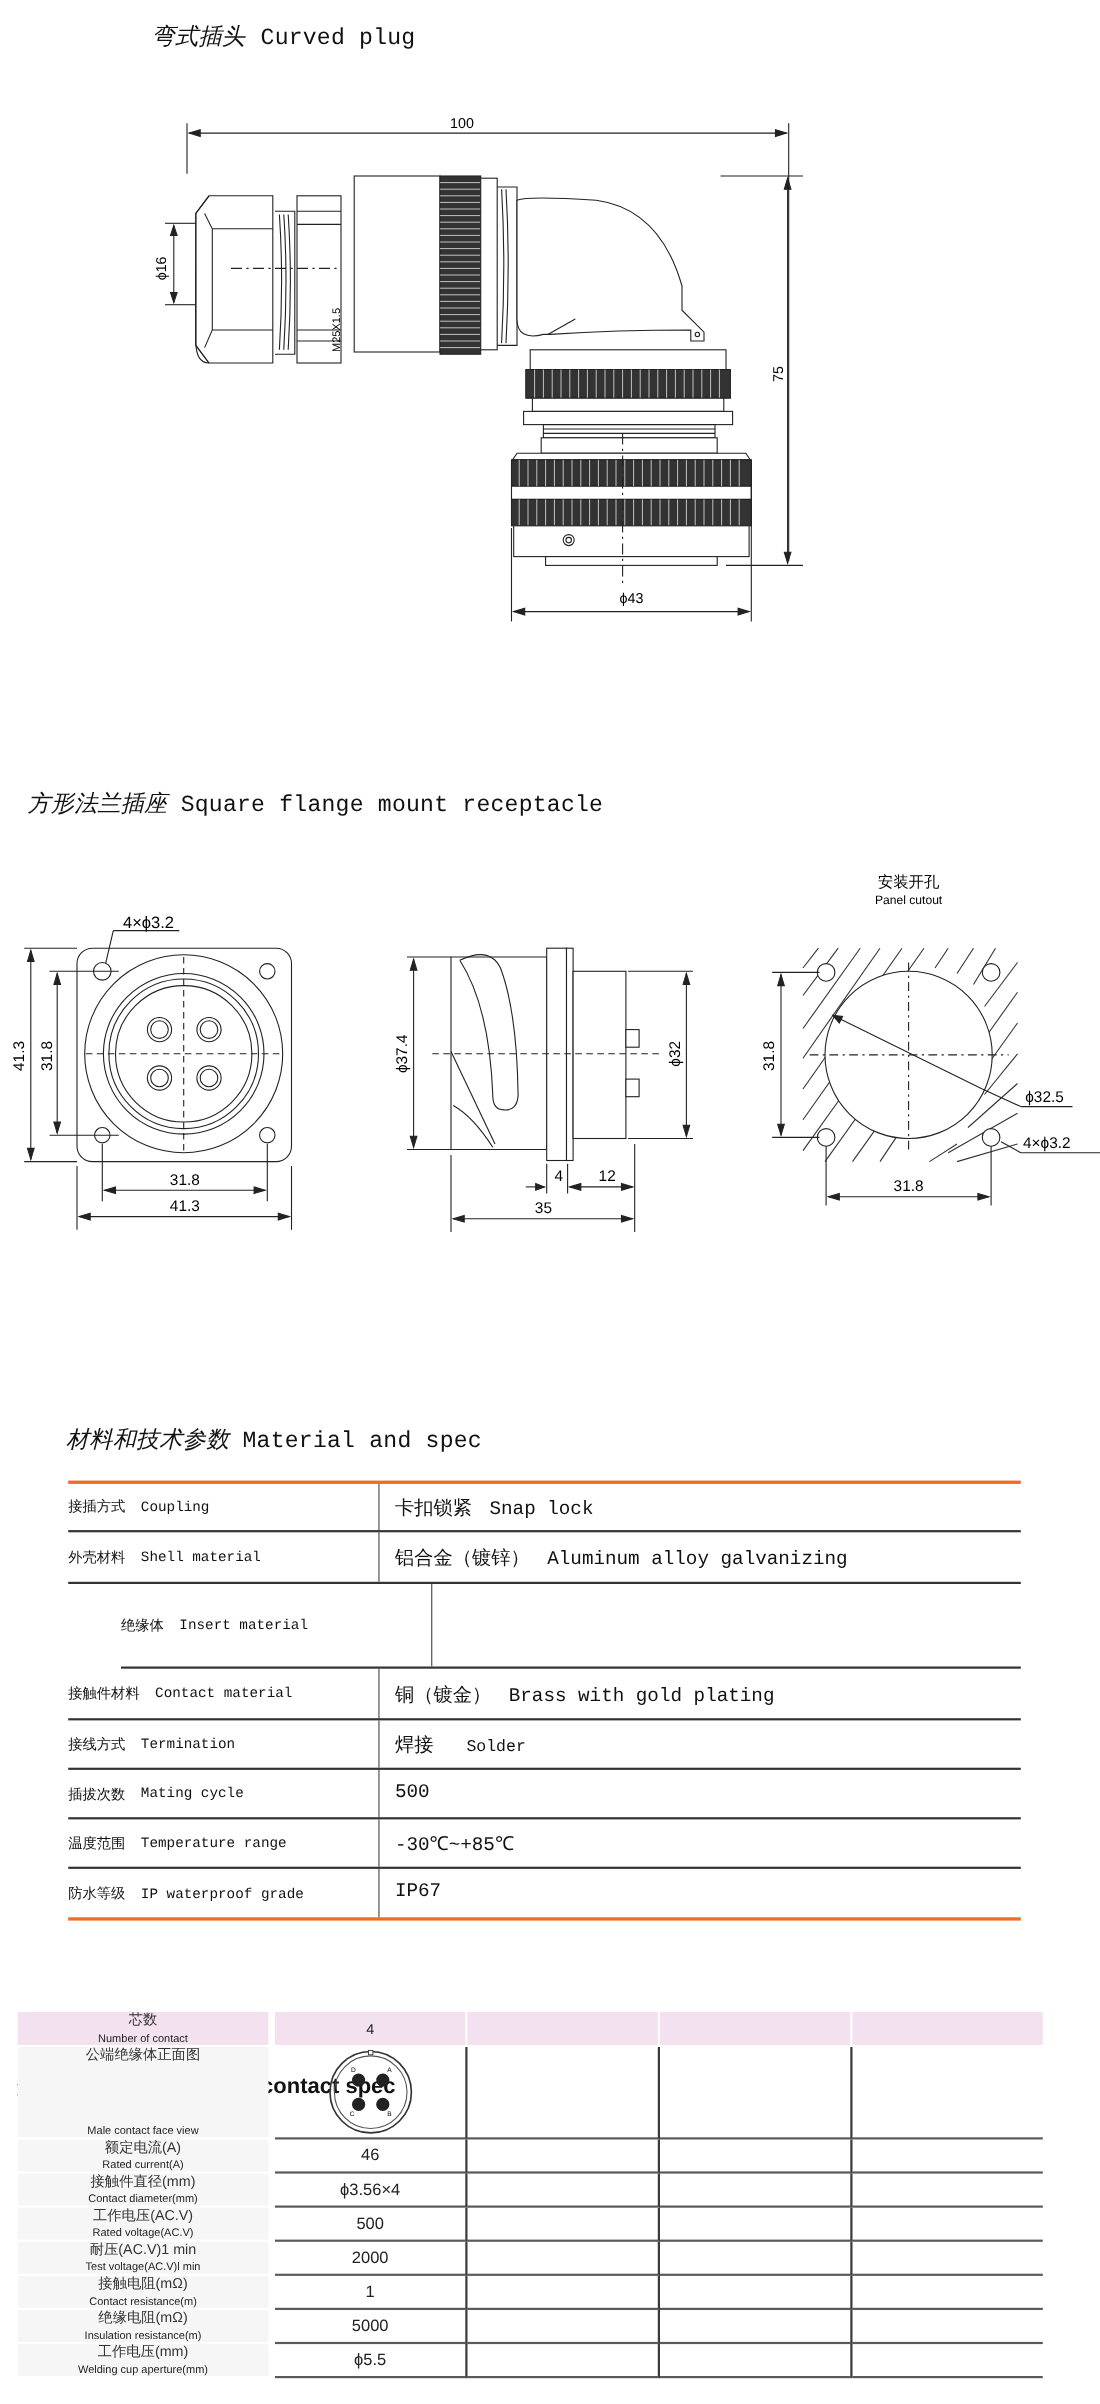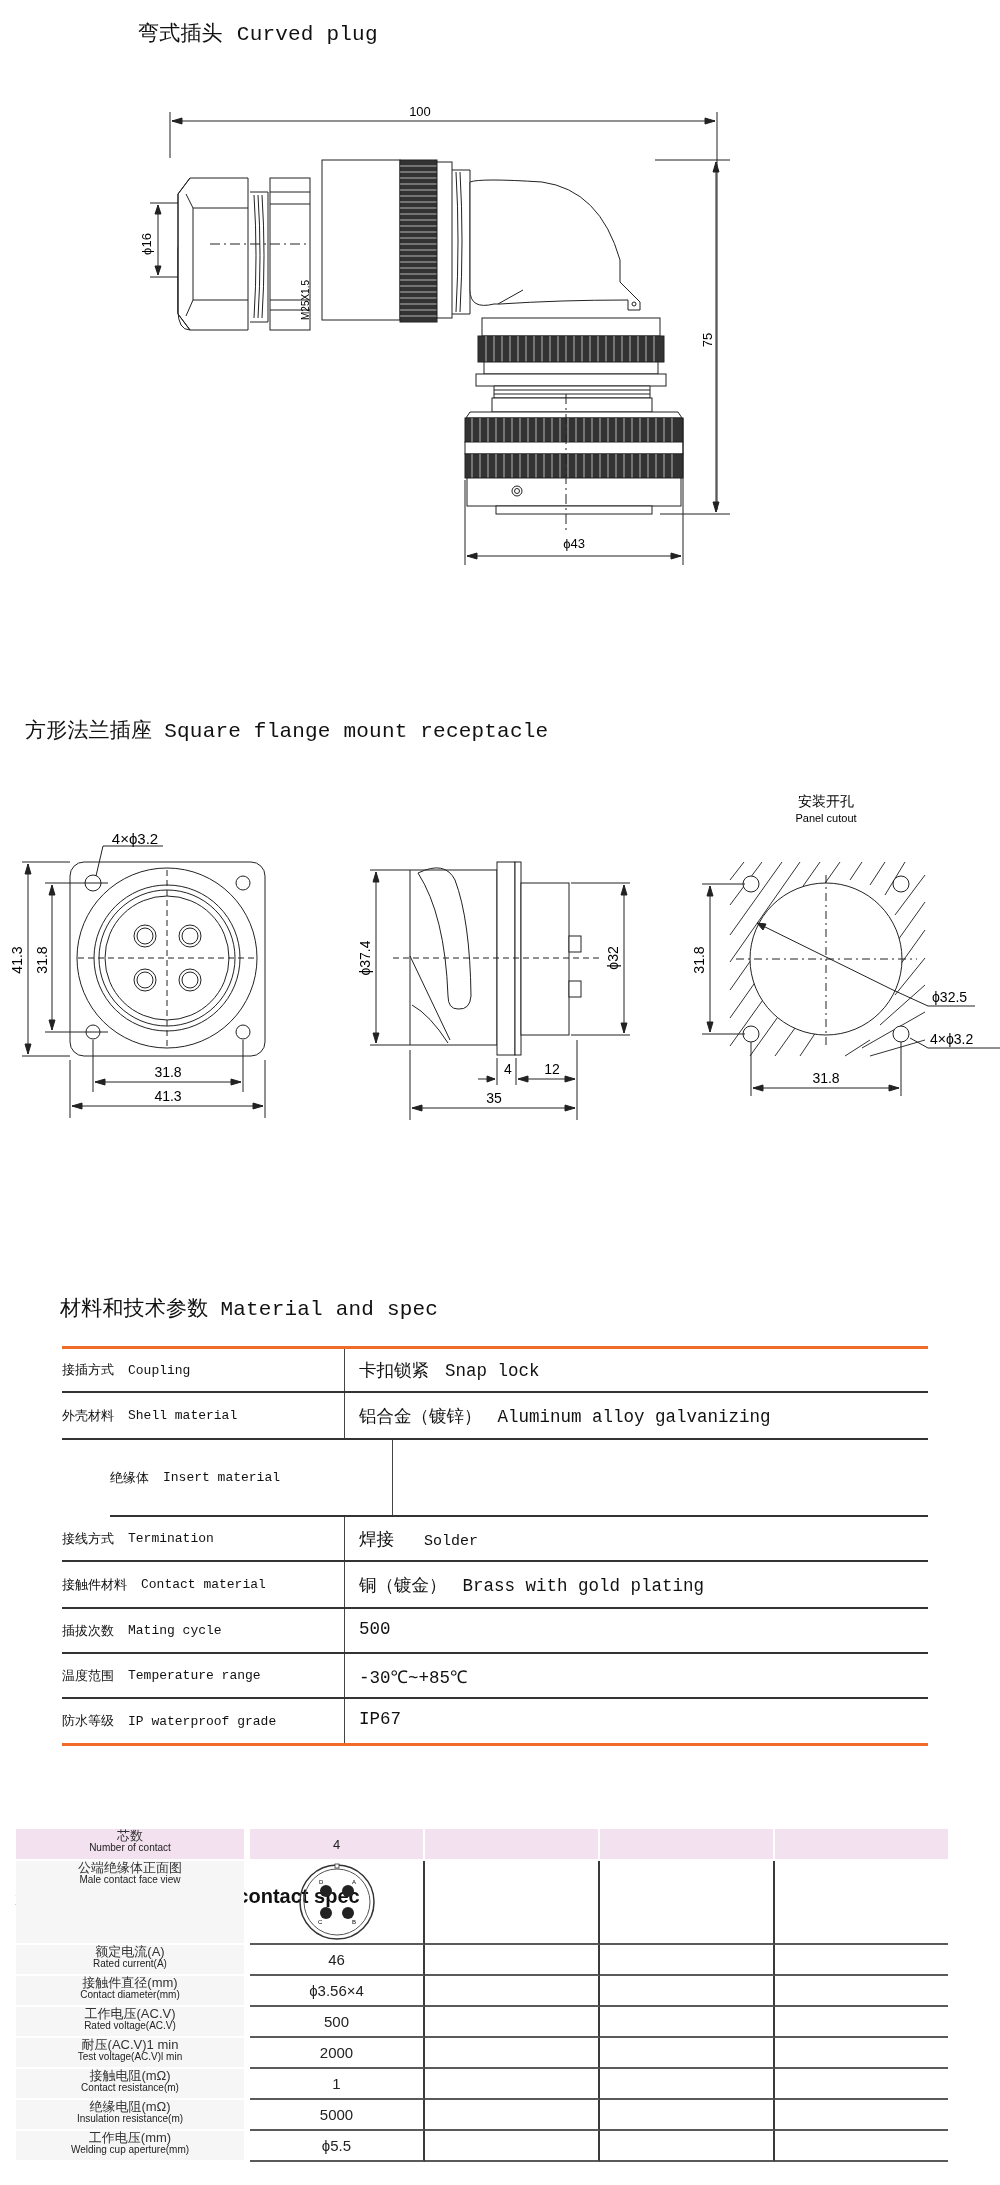--- a/index.html
+++ b/index.html
@@ -1,37 +1,37 @@
 <!DOCTYPE html>
 <html><head>
 <meta charset="utf-8">
 <style>
   html, body { margin:0; padding:0; background:#ffffff; }
   body { width:1000px; height:2185px; position:relative; overflow:hidden; font-family:"Liberation Sans", sans-serif; color:#111; }
   .abs { position:absolute; }
   .mono { font-family:"Liberation Mono", "DejaVu Sans Mono", monospace; }
-  .serif { font-family:"Liberation Serif", "DejaVu Serif", serif; }
+  .serif { font-family:"Liberation Serif", "DejaVu Serif", serif;font-style:italic; }
   .sec-title { position:absolute; font-size:21px; letter-spacing:0.2px; white-space:nowrap; }
   svg text { font-family:"Liberation Sans", sans-serif; }
   
   .mat-table { position:absolute; left:62px; top:1346px; width:866px; border-top:3px solid #f06a28; border-bottom:3px solid #f06a28; }
   .mat-row { display:flex; border-bottom:2px solid #333; }
   .mat-row:last-child { border-bottom:none; }
   .mat-key { width:282px; border-right:1px solid #444; display:flex; align-items:center; font-size:13px; white-space:nowrap; }
   .mat-key .zh, .mat-val .zh { font-family:"DejaVu Serif", serif; }
   .mat-key .en { margin-left:14px; }
   .mat-val { flex:1; padding-left:14px; display:flex; flex-direction:column; justify-content:center; font-size:17.5px; white-space:nowrap; }
   .mat-val .line .en { margin-left:16px; }
   
   .sol-title { position:absolute; left:16px; top:1883px; font-size:20px; font-weight:bold; white-space:nowrap; }
   .sol-table { position:absolute; left:16px; top:1829px; width:932px; }
   .sol-row { display:flex; height:31px; }
   .sol-row.head { height:32px; }
   .sol-row.face { height:84px; }
-  .sol-label { width:228px; background:#f6f6f6; margin-right:6px; margin-bottom:2px; display:flex; flex-direction:column; align-items:center; justify-content:flex-start; text-align:center; line-height:1.05; }
+  .sol-label { width:228px; background:#f6f6f6; margin-right:6px; margin-bottom:2px; display:flex; flex-direction:column; align-items:center; justify-content:space-between; text-align:center; line-height:1.05; }
   .sol-row.head .sol-label { background:#f3e1ef; }
   .sol-label .zh { font-size:13px; color:#333; }
   .sol-label .en { font-size:10px; color:#222; }
   .sol-cell { flex:1; display:flex; align-items:center; justify-content:center; font-size:15px; color:#222; border-right:2px solid #3a3a3a; border-bottom:2px solid #5a5a5a; }
   .sol-cell:last-child { border-right:none; }
   .sol-row.head .sol-cell { background:#f3e1ef; border-right:2px solid #fff; border-bottom:none; margin-bottom:2px; font-size:13px; }
   .sol-row.head .sol-cell:last-child { border-right:none; }
 </style>
 </head>
 <body>
@@ -410,36 +410,36 @@
     <div class="mat-val">
         <div class="line"><span class="zh">铝合金（镀锌）</span><span class="en mono">Aluminum alloy galvanizing</span></div>
       </div>
   </div>
   <div class="mat-row" style="height:75px;margin-left:48px;">
     <div class="mat-key">
         <span class="zh">绝缘体</span>
         <span class="en mono">Insert material</span>
       </div>
   </div>
+  <div class="mat-row" style="height:45px;">
+    <div class="mat-key">
+        <span class="zh">接触件材料</span>
+        <span class="en mono">Contact material</span>
+      </div>
+    <div class="mat-val">
+        <div class="line"><span class="zh">铜（镀金）</span><span class="en mono">Brass with gold plating</span></div>
+      </div>
+  </div>
   <div class="mat-row" style="height:43px;">
     <div class="mat-key">
         <span class="zh">接线方式</span>
         <span class="en mono">Termination</span>
       </div>
     <div class="mat-val">
         <div class="line"><span class="zh">焊接</span><span class="en mono" style="margin-left:30px; font-size:15px;">Solder</span></div>
-      </div>
-  </div>
-  <div class="mat-row" style="height:45px;">
-    <div class="mat-key">
-        <span class="zh">接触件材料</span>
-        <span class="en mono">Contact material</span>
-      </div>
-    <div class="mat-val">
-        <div class="line"><span class="zh">铜（镀金）</span><span class="en mono">Brass with gold plating</span></div>
       </div>
   </div>
   <div class="mat-row" style="height:43px;">
     <div class="mat-key">
         <span class="zh">插拔次数</span>
         <span class="en mono">Mating cycle</span>
       </div>
     <div class="mat-val" style="justify-content:flex-start; padding-top:9px;">
         <div class="line"><span class="en mono" style="margin-left:0;">500</span></div>
       </div>

